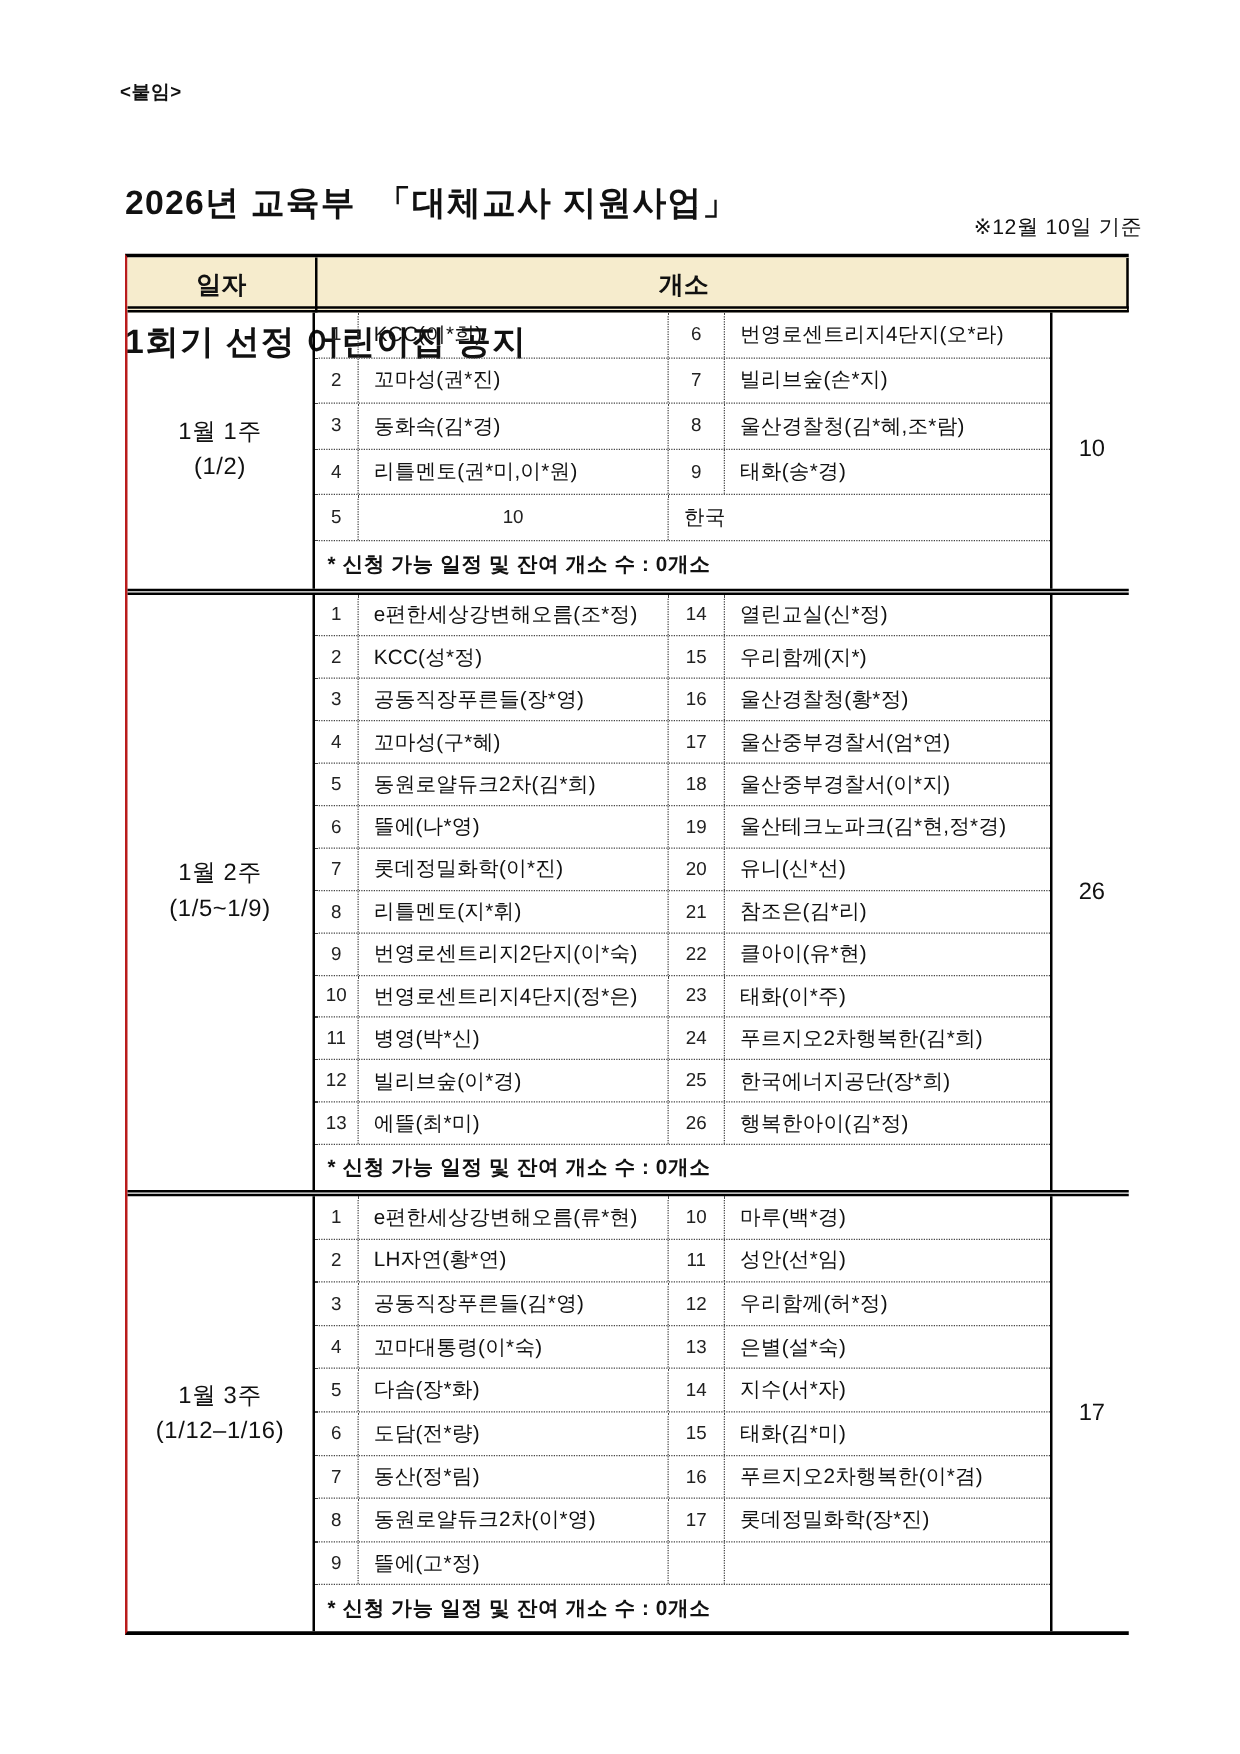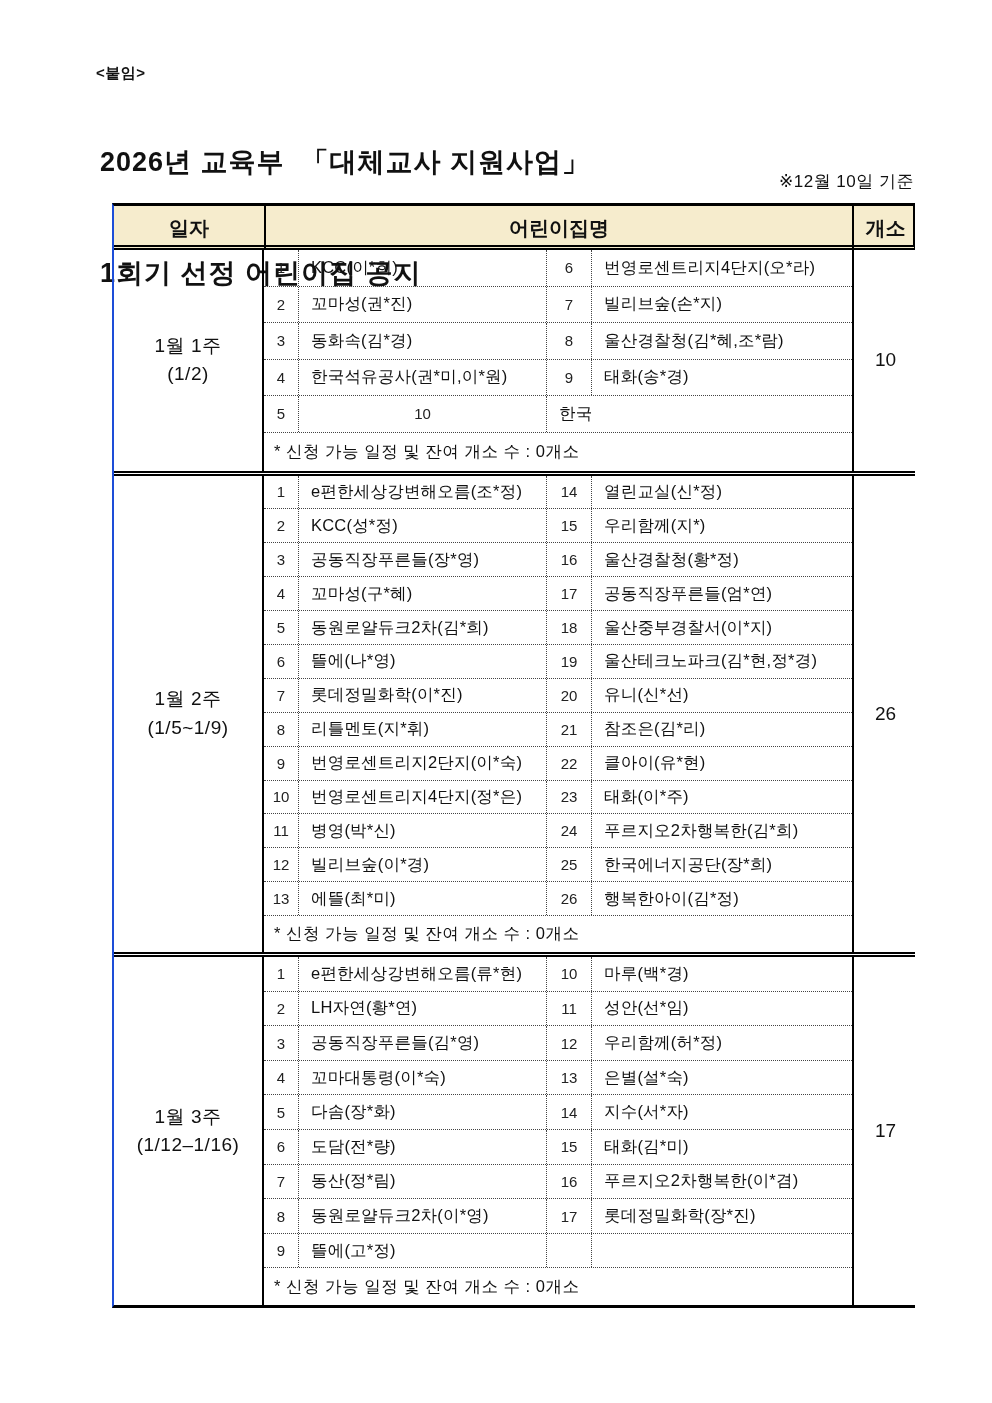--- a/index.html
+++ b/index.html
@@ -18,23 +18,23 @@
     position:absolute;left:100px;top:82px;width:803px;
     text-align:left;font-weight:bold;font-size:27px;
     letter-spacing:1px;white-space:pre-wrap;
   }
   .titles .t2{margin-top:13px;}
   .note{
     position:absolute;left:100px;top:170px;width:814px;
     text-align:right;font-size:17px;letter-spacing:0.5px;
   }
   .table{
-    position:absolute;left:112px;top:203px;width:803px;
+    position:absolute;left:100px;top:203px;width:803px;
     border-top:3px solid #000;
-    border-left:2px solid #1d4ed8;
+    border-left:2px solid #b91c1c;
     border-bottom:3px solid #000;
     box-sizing:border-box;
   }
   .header-row{
     display:grid;grid-template-columns:150px 588px 65px;
     height:44px;line-height:44px;
     border-bottom:5px double #000;
     border-right:2px solid #000;
     box-sizing:border-box;
     text-align:center;font-weight:bold;font-size:20px;
@@ -67,42 +67,41 @@
     overflow:hidden;white-space:nowrap;
   }
   .cell.num{justify-content:center;font-size:15px;color:#222;}
   .cell.c1,.cell.c2,.cell.c3{border-right:1px dotted #444;}
   .cell.name{padding-left:12px;font-size:16.5px;letter-spacing:0.2px;}
   .sec-footer{
     border-top:1px dotted #444;
     height:var(--fh);
     display:flex;align-items:center;
     padding-left:10px;
-    font-weight:normal;font-size:16.5px;letter-spacing:0.5px;
+    font-weight:bold;font-size:16.5px;letter-spacing:0.5px;
   }
   .s1{--rh:35.5px;--fh:38px;}
   .s2{--rh:32.9px;--fh:36px;}
   .s3{--rh:33.6px;--fh:37px;}
 </style>
 </head>
 <body>
 
 <div class="attachment">&lt;붙임&gt;</div>
 
 <div class="titles">
   <div class="t1">2026년 교육부  「대체교사 지원사업」</div>
   <div class="t2">1회기 선정 어린이집 공지</div>
 </div>
 
 <div class="note">※12월 10일 기준</div>
 
 <div class="table">
   <div class="header-row" style="background: rgb(246, 236, 205);">
     <div>일자</div>
-    <div>어린이집명</div>
     <div>개소</div>
   </div>
   <div>
       <div class="section s1">
         <div class="date-cell">
           <div>1월 1주</div>
           <div>(1/2)</div>
         </div>
         <div class="list-area">
           <div class="list-row">
@@ -118,21 +117,21 @@
             <div class="cell name c4">빌리브숲(손*지)</div>
           </div>
           <div class="list-row">
             <div class="cell num c1">3</div>
             <div class="cell name c2">동화속(김*경)</div>
             <div class="cell num c3">8</div>
             <div class="cell name c4">울산경찰청(김*혜,조*람)</div>
           </div>
           <div class="list-row">
             <div class="cell num c1">4</div>
-            <div class="cell name c2">한국석유공사(권*미,이*원)</div>
+            <div class="cell name c2">리틀멘토(권*미,이*원)</div>
             <div class="cell num c3">9</div>
             <div class="cell name c4">태화(송*경)</div>
           </div>
           <div class="list-row">
             <div class="cell num c1">5</div>
             <div class="cell num c3">10</div>
             <div class="cell name c4">한국석유공사(권*린)</div>
           </div>
           <div class="sec-footer">* 신청 가능 일정 및 잔여 개소 수 : 0개소</div>
         </div>
@@ -159,21 +158,21 @@
           <div class="list-row">
             <div class="cell num c1">3</div>
             <div class="cell name c2">공동직장푸른들(장*영)</div>
             <div class="cell num c3">16</div>
             <div class="cell name c4">울산경찰청(황*정)</div>
           </div>
           <div class="list-row">
             <div class="cell num c1">4</div>
             <div class="cell name c2">꼬마성(구*혜)</div>
             <div class="cell num c3">17</div>
-            <div class="cell name c4">공동직장푸른들(엄*연)</div>
+            <div class="cell name c4">울산중부경찰서(엄*연)</div>
           </div>
           <div class="list-row">
             <div class="cell num c1">5</div>
             <div class="cell name c2">동원로얄듀크2차(김*희)</div>
             <div class="cell num c3">18</div>
             <div class="cell name c4">울산중부경찰서(이*지)</div>
           </div>
           <div class="list-row">
             <div class="cell num c1">6</div>
             <div class="cell name c2">뜰에(나*영)</div>

